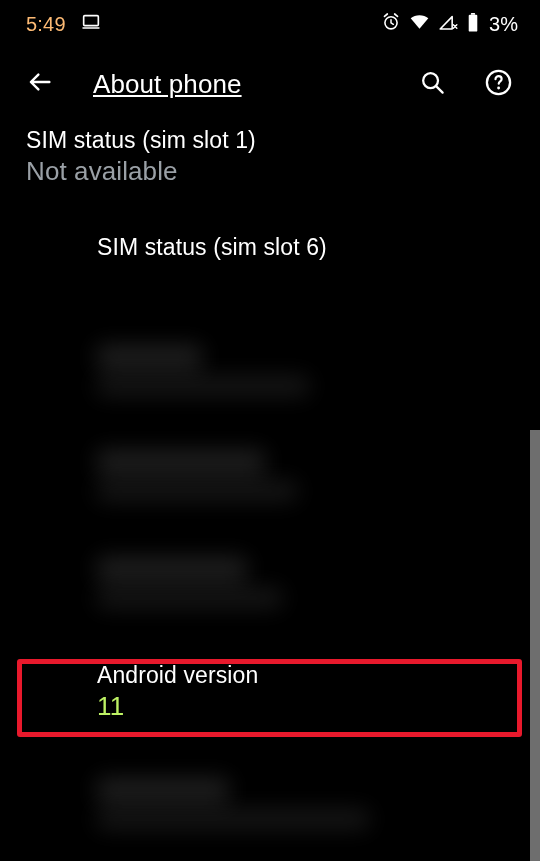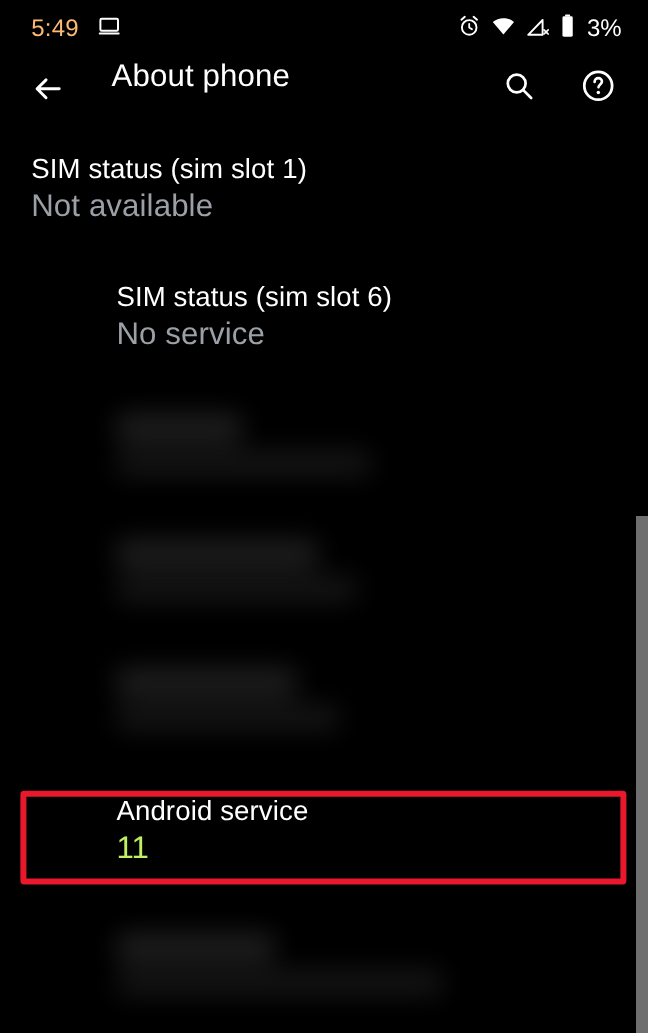--- a/index.html
+++ b/index.html
@@ -52,21 +52,22 @@
     margin-left:1px;
   }
   .sicon { display:block; }
 
   
   .app-bar {
     position:absolute;
     top:48px; left:0;
     width:540px; height:72px;
     display:flex;
-    align-items:flex-start;
+    align-items:center;
+    text-decoration:underline;
   }
   .back-btn {
     width:56px; height:56px;
     margin-left:12px;
     display:flex;
     align-items:center;
     justify-content:center;
     flex:none;
   }
   .app-title {
@@ -266,40 +267,39 @@
 
 <div class="list">
 
   <div class="row row-sim1">
     <div class="row-title">SIM status (sim slot 1)</div>
     <div class="row-sub">Not available</div>
   </div>
 
   <div class="row row-sim2">
     <div class="row-title">SIM status (sim slot 6)</div>
-    <div class="row-sub">No service</div>
   </div>
 
   <div class="blur-row" id="blur1">
     <div class="blur-bar t" style="margin-left:97px;width:105px;"></div>
     <div class="blur-bar s" style="margin-left:97px;width:212px;"></div>
   </div>
 
   <div class="blur-row" id="blur2">
     <div class="blur-bar t" style="margin-left:97px;width:168px;"></div>
     <div class="blur-bar s" style="margin-left:97px;width:200px;"></div>
   </div>
 
   <div class="blur-row" id="blur3">
     <div class="blur-bar t" style="margin-left:97px;width:150px;"></div>
     <div class="blur-bar s" style="margin-left:97px;width:185px;"></div>
   </div>
 
   <div class="row row-android">
-    <div class="row-title">Android service</div>
+    <div class="row-title">Android version</div>
     <div class="row-sub">11</div>
   </div>
 
   <div class="blur-row" id="blur4">
     <div class="blur-bar t" style="margin-left:97px;width:132px;"></div>
     <div class="blur-bar s" style="margin-left:97px;width:272px;"></div>
   </div>
 </div>
 
 <div class="highlight-box"></div>

